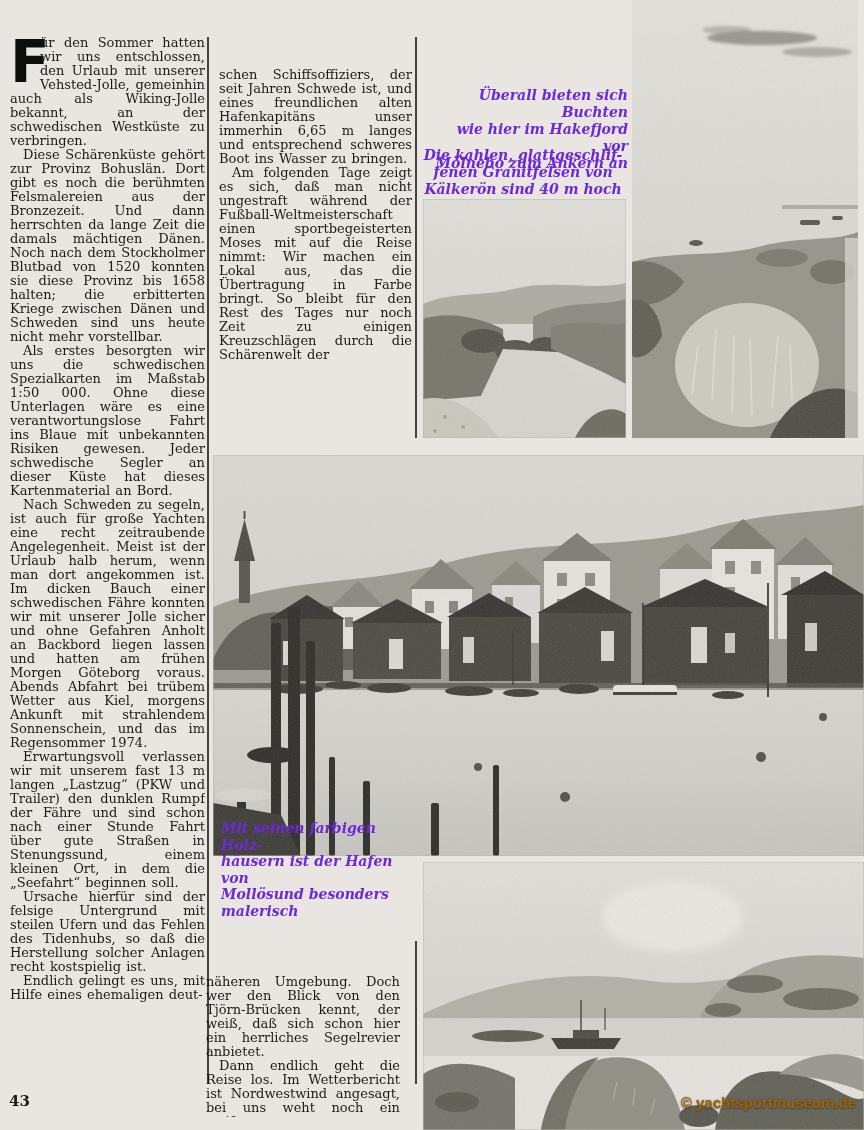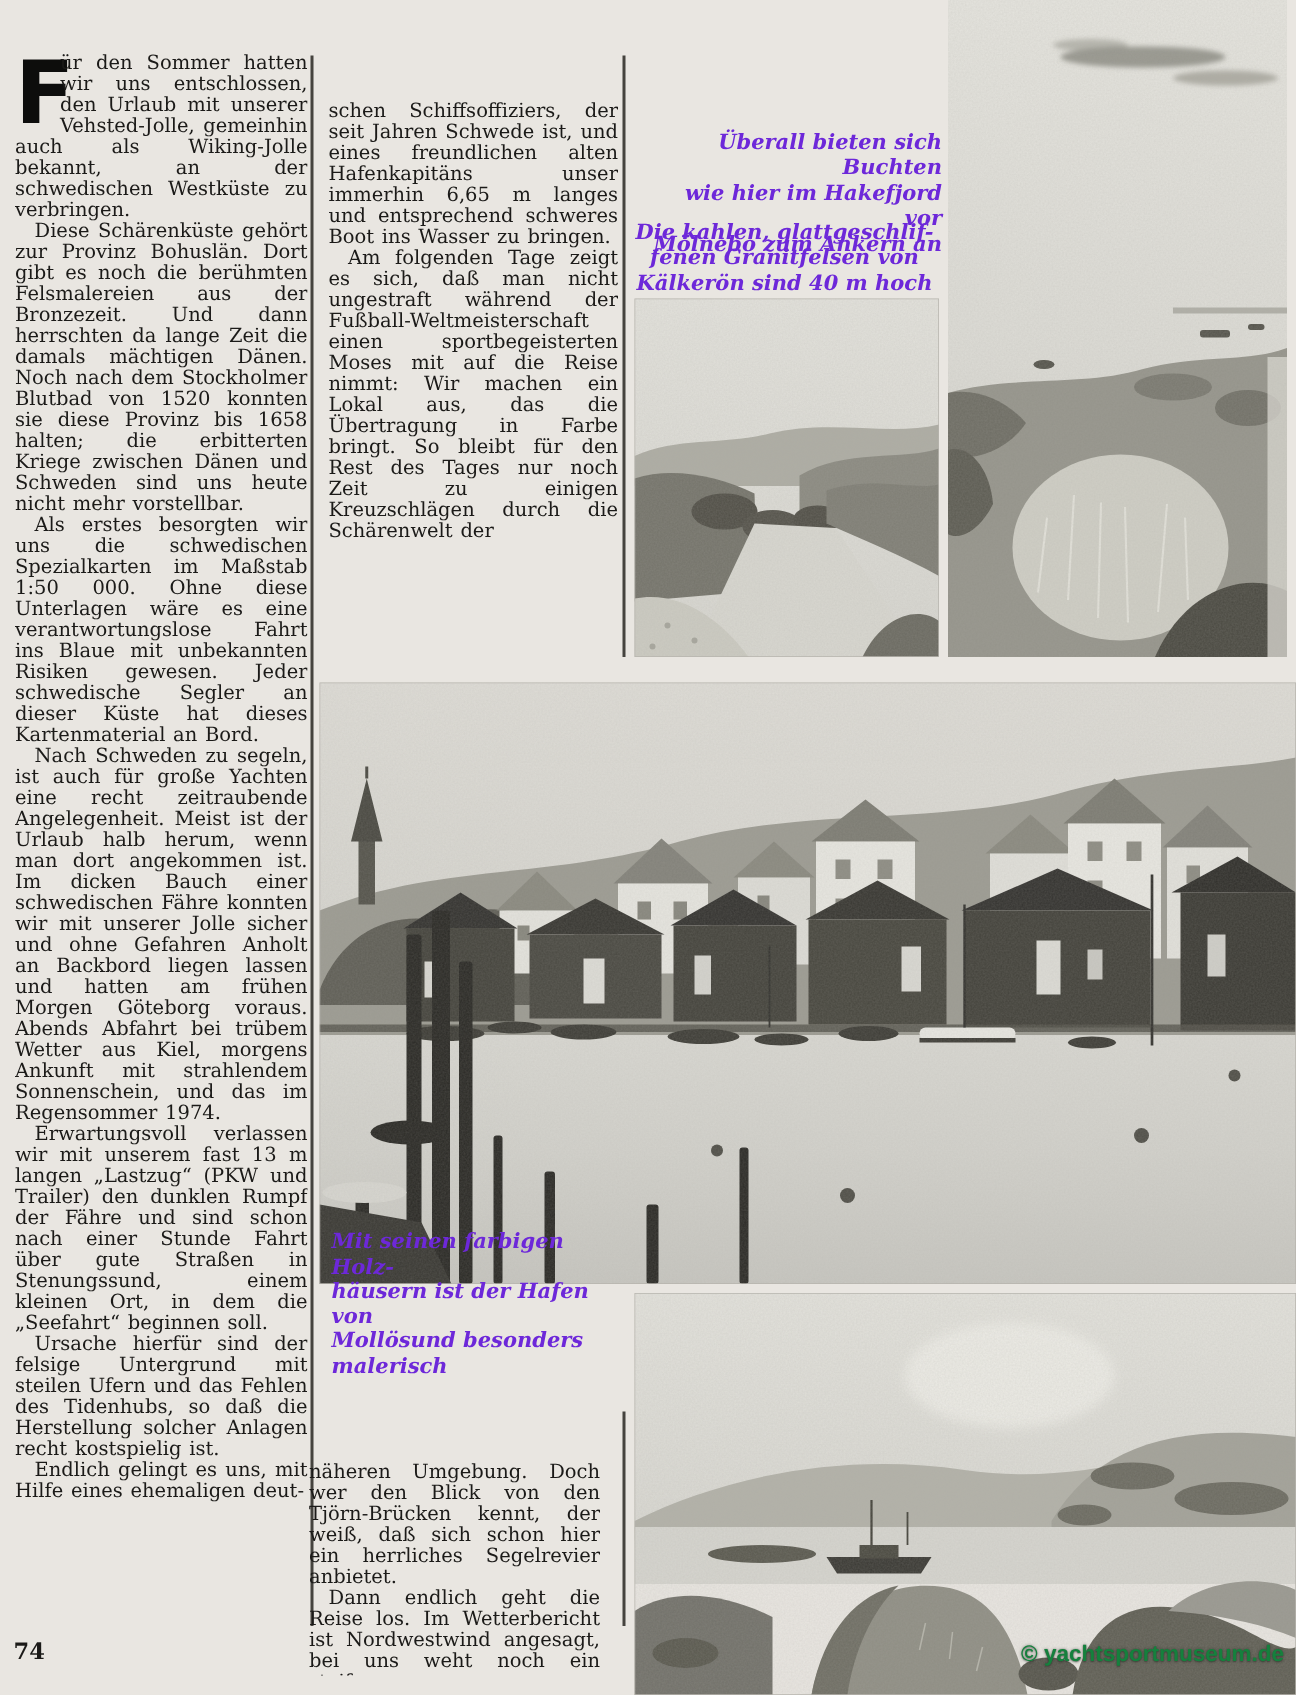--- a/index.html
+++ b/index.html
@@ -65,21 +65,21 @@
   .ph-harbor{left:213px;top:455px;}
   .ph-bay{left:423px;top:862px;}
   .pagenum{
     position:absolute;left:9px;top:1092px;
     font-weight:bold;font-size:15px;
   }
   .watermark{
     position:absolute;right:8px;top:1094px;
     font-family:"Liberation Sans","DejaVu Sans",sans-serif;
     font-weight:bold;font-size:15px;
-    color:#15803d;
+    color:#a16207;
     text-shadow:0 0 2px rgba(40,40,35,.55), 0 1px 1px rgba(40,40,35,.4);
     text-align:center;
   }
 </style>
 </head>
 <body>
 
 <div class="page">
 
   <div class="col col1">
@@ -380,15 +380,15 @@
     </g>
     <ellipse cx="276" cy="254" rx="20" ry="11" fill="#55544b"></ellipse>
     <path d="M292,268 C300,218 332,202 372,212 C410,220 428,242 441,236 L441,268 Z" fill="#5f5e54"></path>
     <path d="M356,212 C380,190 420,188 441,198 L441,230 C412,218 382,214 356,212 Z" fill="#999890"></path>
     <rect width="441" height="268" filter="url(#by-grain)" opacity="0.5"></rect>
     <rect width="441" height="268" fill="none" stroke="#b7b5ae" stroke-width="1"></rect>
   </svg>
 
   <div class="watermark">© yachtsportmuseum.de</div>
 
-  <div class="pagenum">74</div>
+  <div class="pagenum">43</div>
 
 </div>
 
 </body></html>

